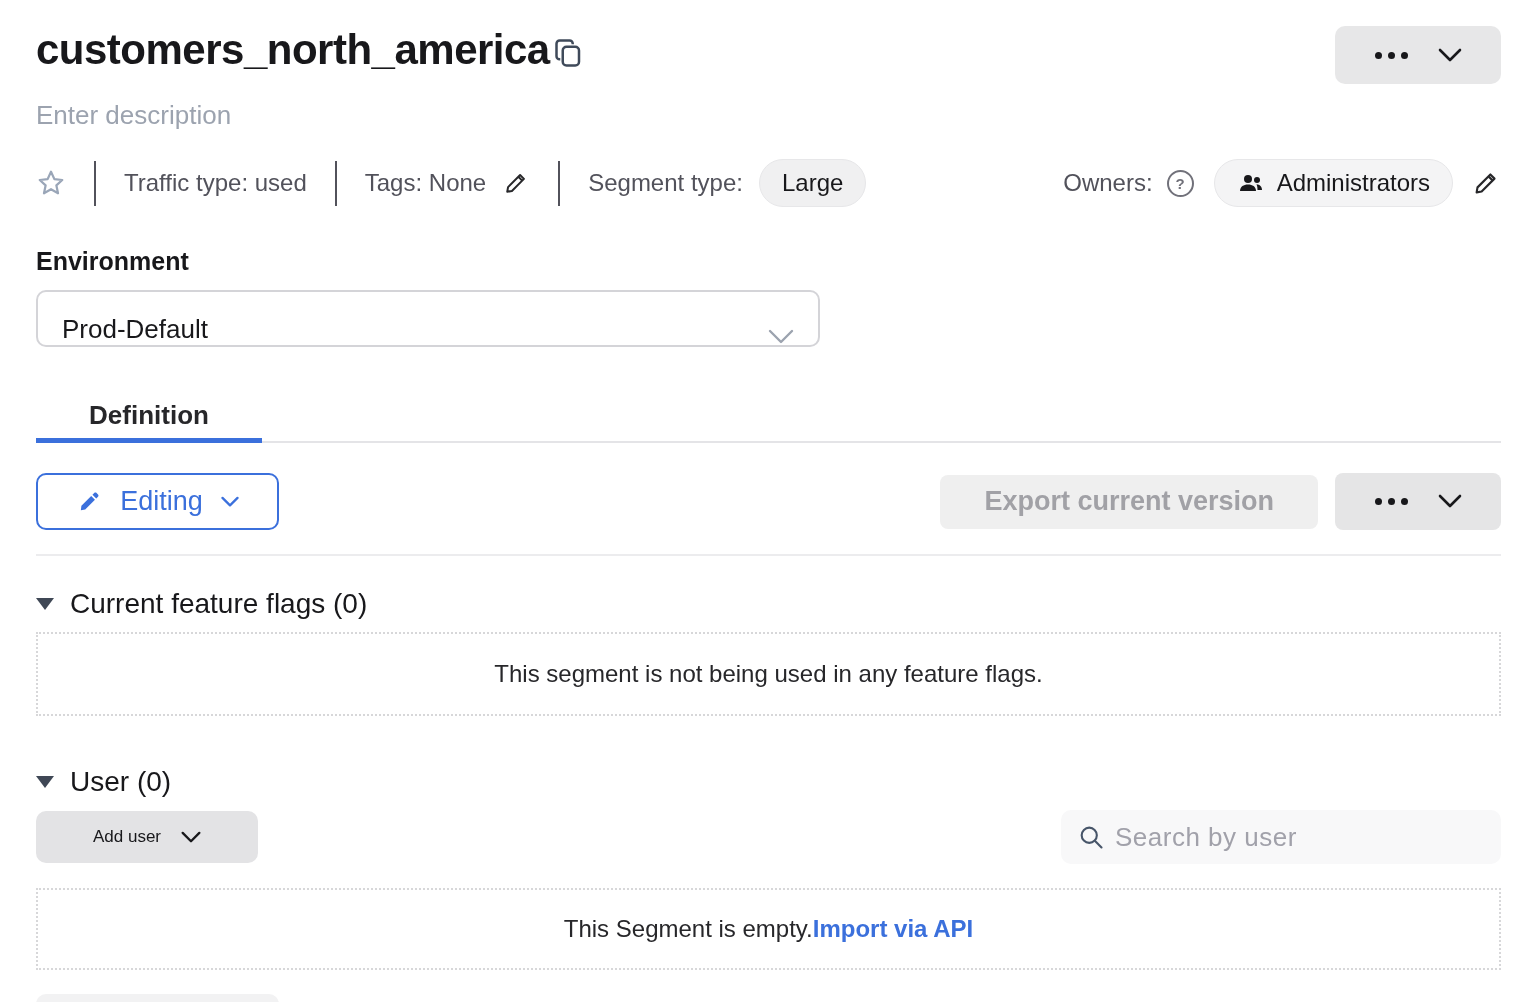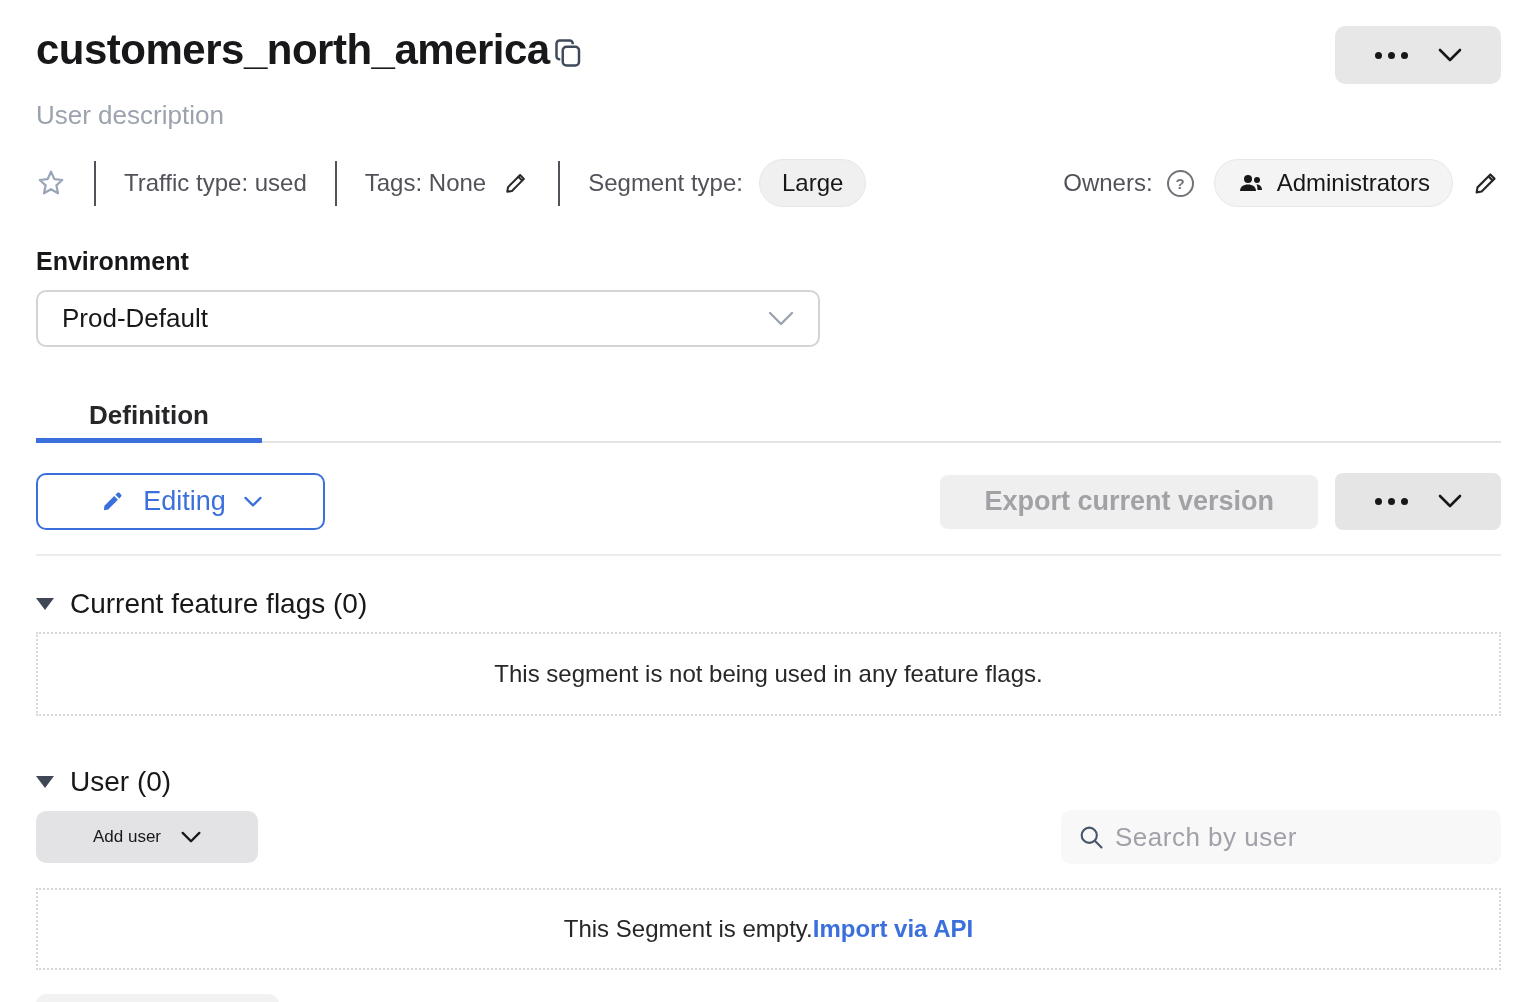--- a/index.html
+++ b/index.html
@@ -49,41 +49,41 @@
     font-size: 15px; color: #71717a; margin-left: 14px; cursor: pointer; font-weight: 700;
   }
   .owners-pill { margin-left: 20px; background: #f4f4f5; border-color: #e7e7e9; }
   .owners-edit { margin-left: 18px; }
 
   
   .env-block { margin-top: 40px; }
   .env-label { font-size: 25px; font-weight: 700; color: #18181b; }
   .env-select {
     margin-top: 14px; width: 784px; height: 57px; border: 2px solid #d4d4d8; border-radius: 10px;
-    display: flex; align-items: center; justify-content: space-between; padding: 0 24px;
+    display: flex; align-items: flex-end; justify-content: space-between; padding: 0 24px;
     cursor: pointer; background: #fff;
   }
   .env-value { font-size: 26px; color: #18181b; }
 
   
   .tabs { margin-top: 42px; display: flex; border-bottom: 2px solid #e4e4e7; position: relative; }
   .tab {
     width: 226px; height: 52px; display: flex; align-items: center; justify-content: center;
     font-size: 26px; font-weight: 700; cursor: pointer; position: relative;
   }
   .tab.active { color: #27272a; }
   .tab.inactive { color: #6b7280; }
   .tab.active::after {
     content: ""; position: absolute; left: 0; right: 0; bottom: -2px; height: 5px; background: #3b70dc;
   }
 
   
   .toolbar { margin-top: 30px; display: flex; align-items: center; }
   .editing-btn {
-    width: 289px; height: 57px; border: 2px solid #3b70dc; border-radius: 10px; background: #fff;
+    width: 243px; height: 57px; border: 2px solid #3b70dc; border-radius: 10px; background: #fff;
     display: flex; align-items: center; justify-content: center; gap: 18px;
     color: #3b70dc; font-size: 27px; cursor: pointer;
   }
   .export-btn {
     margin-left: auto; height: 54px; padding: 0 44px; background: #efefef; border: none;
     border-radius: 8px; font-size: 27px; font-weight: 700; color: #a1a1a6; cursor: pointer;
   }
   .toolbar-more { margin-left: 17px; height: 57px; border-radius: 8px; background: #e5e5e6; }
 
   .section-divider { margin-top: 24px; border: none; border-top: 2px solid #ececee; }
@@ -152,21 +152,21 @@
           <i></i>
         </span>
       <span class="chev">
         <svg width="24" height="15" viewBox="0 0 24 15" fill="none" stroke="#18181b" stroke-width="2.6" stroke-linecap="round" stroke-linejoin="round">
             <polyline points="2,2 12,12 22,2"></polyline>
           </svg>
       </span>
     </button>
   </div>
 
-  <div class="description">User description</div>
+  <div class="description">Enter description</div>
 
   <div class="meta-row">
     <span class="star-icon">
       <svg width="30" height="30" viewBox="0 0 24 24" fill="none" stroke="#9aa6b8" stroke-width="1.8" stroke-linejoin="round">
         <path d="M12 3 L14.7 8.9 L21 9.6 L16.3 13.9 L17.6 20.2 L12 17 L6.4 20.2 L7.7 13.9 L3 9.6 L9.3 8.9 Z"></path>
       </svg>
     </span>
     <span class="meta-divider"></span>
     <span class="meta-text">Traffic type: used</span>
     <span class="meta-divider"></span>

